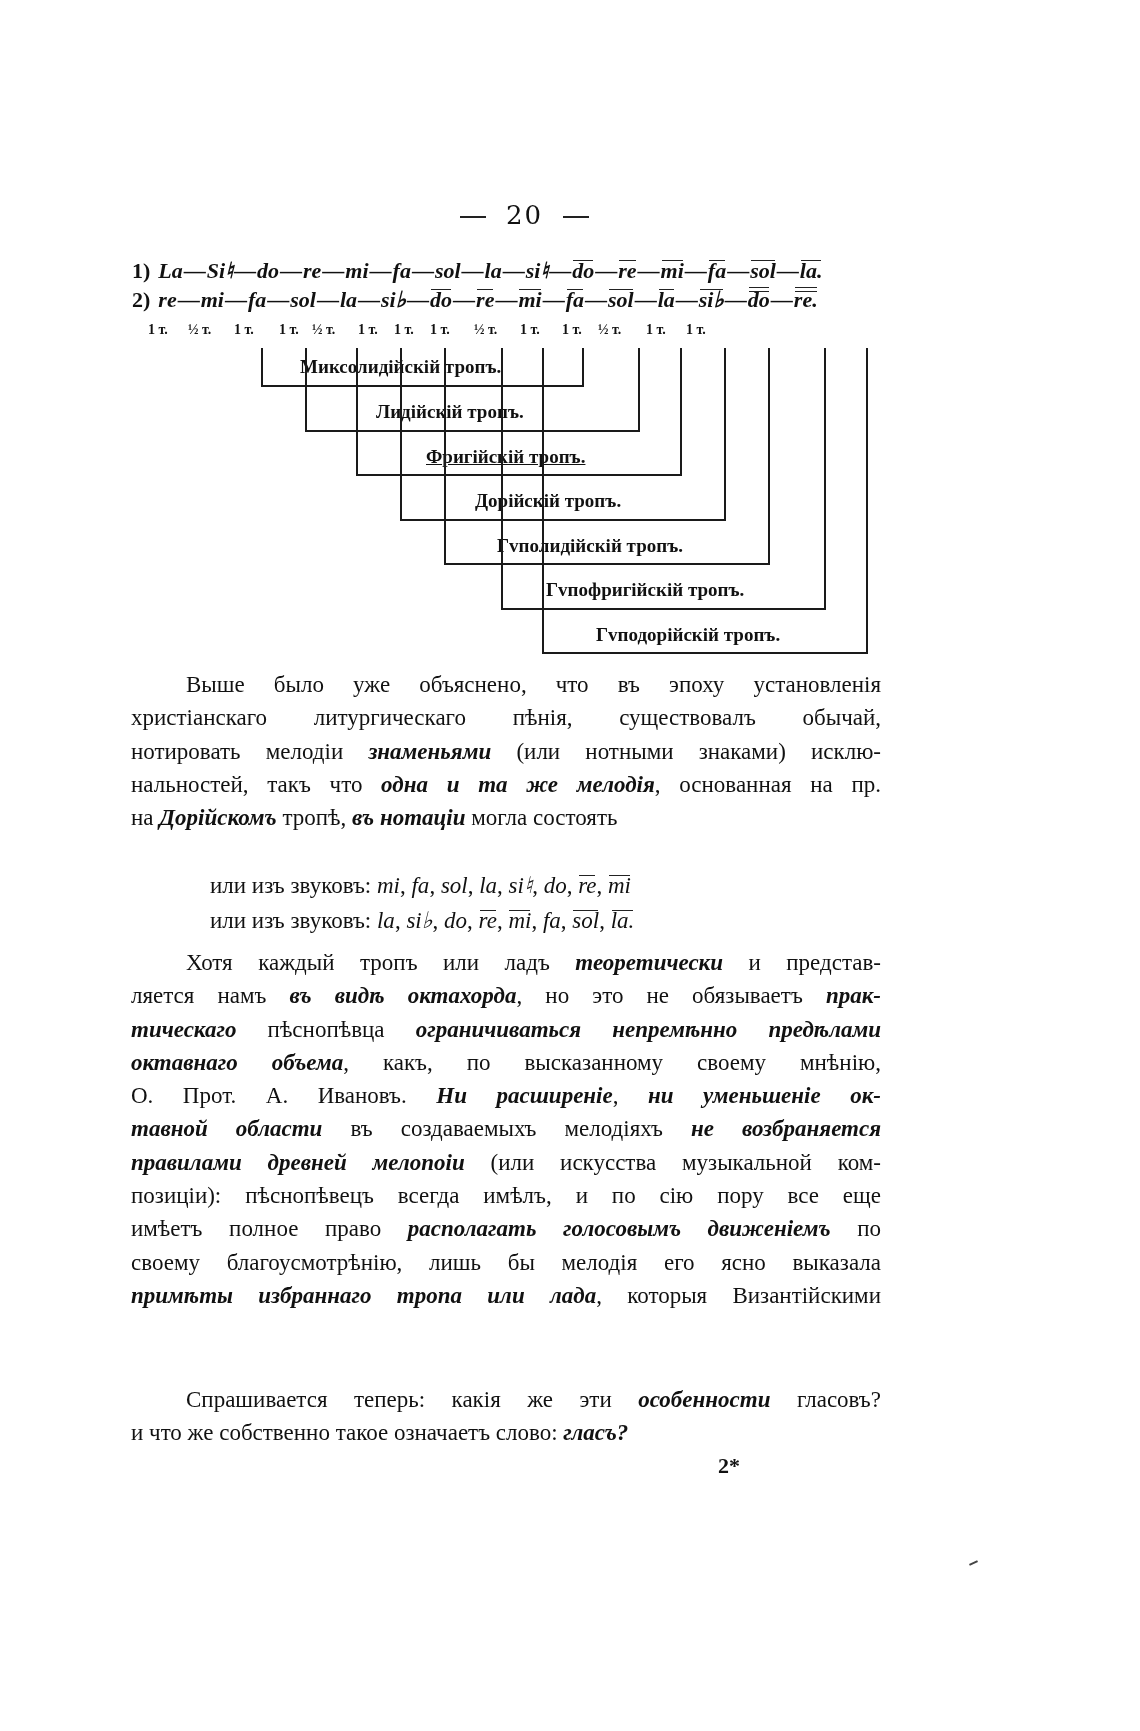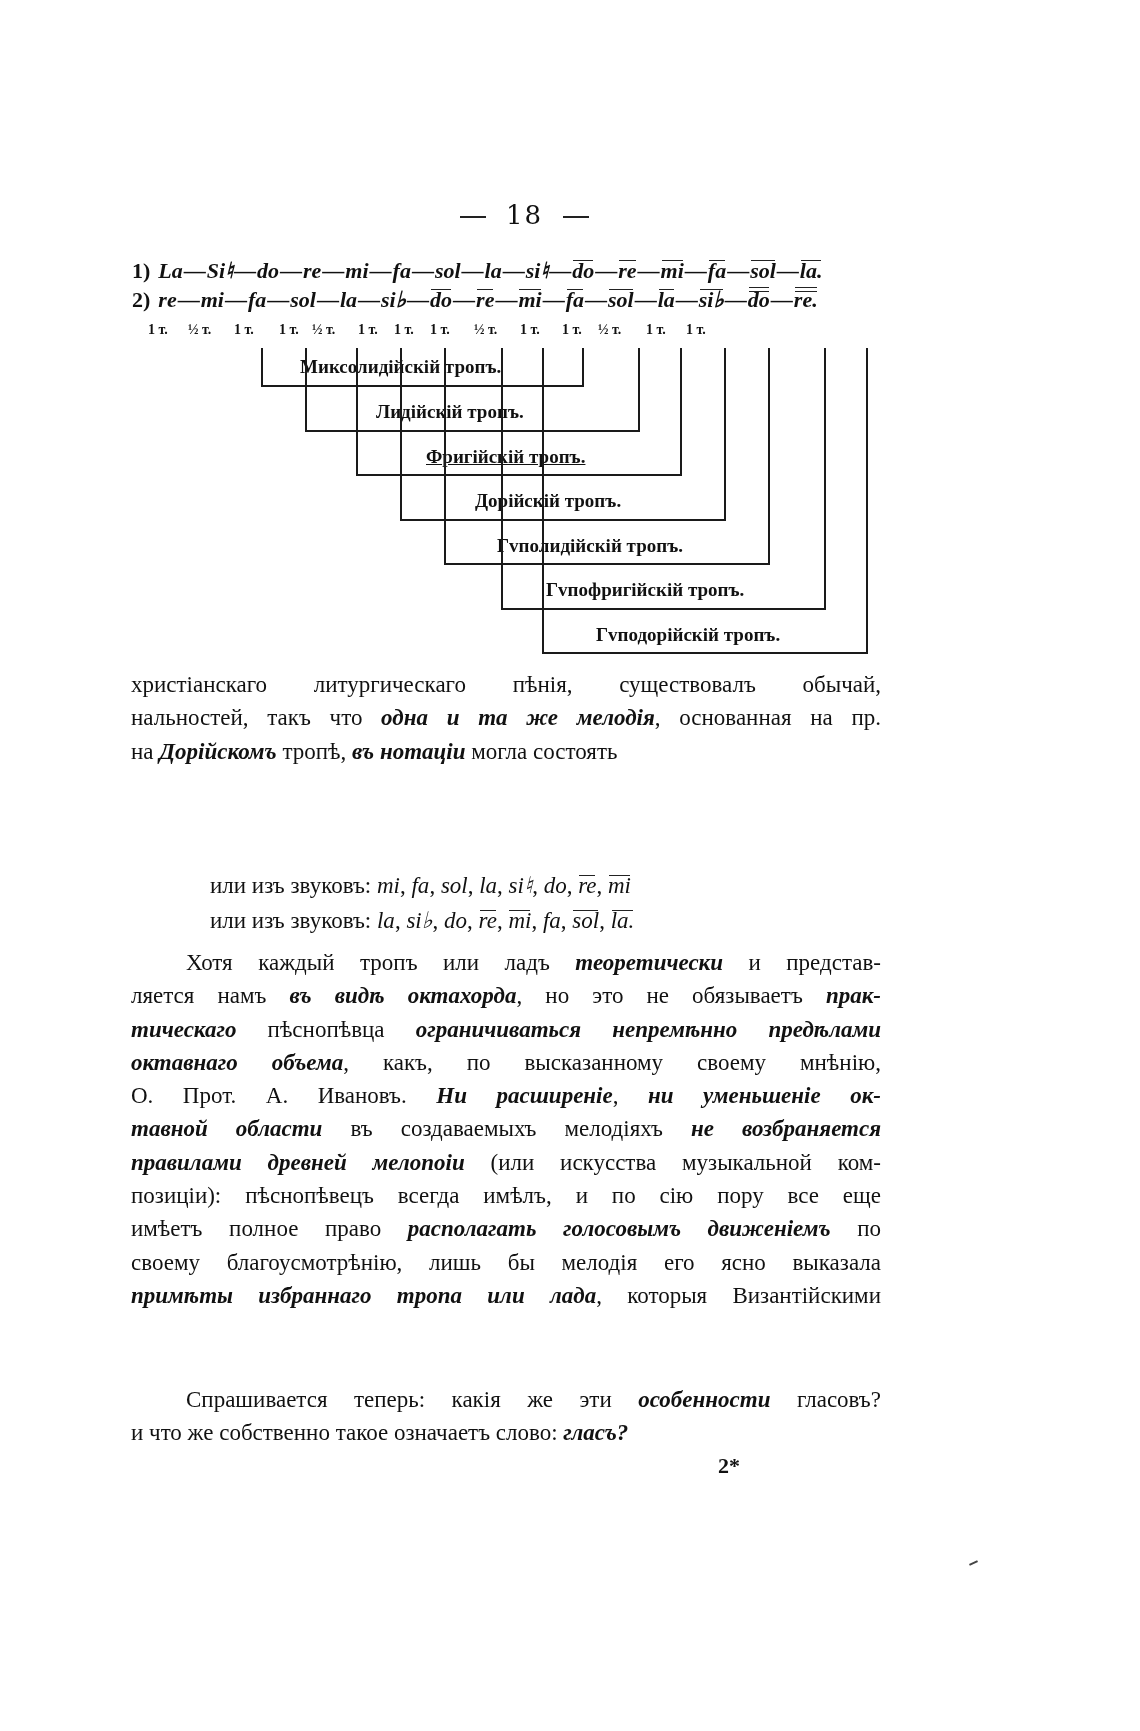--- a/index.html
+++ b/index.html
@@ -34,21 +34,21 @@
   em { font-style: italic; font-weight: bold; }
   .snd { position: absolute; left: 210px; font-family: "Liberation Serif", serif; font-size: 23px; }
   .snd em { font-weight: normal; }
   .sig { left: 718px; top: 1453px; font-family: "Liberation Serif", serif; font-weight: bold; font-size: 22px; }
   .speck { left: 969px; top: 1562px; width: 9px; height: 2px; background: #444; transform: rotate(-25deg); }
 </style>
 </head>
 <body>
 
 <div class="abs pagenum">
-  <span class="dash"></span><span>18</span><span class="dash"></span>
+  <span class="dash"></span><span>20</span><span class="dash"></span>
 </div>
 
 <div class="abs scale" style="top:258px"><span class="num">1)</span><span class="note">La</span><span class="sep">—</span><span class="note">Si♮</span><span class="sep">—</span><span class="note">do</span><span class="sep">—</span><span class="note">re</span><span class="sep">—</span><span class="note">mi</span><span class="sep">—</span><span class="note">fa</span><span class="sep">—</span><span class="note">sol</span><span class="sep">—</span><span class="note">la</span><span class="sep">—</span><span class="note">si♮</span><span class="sep">—</span><span class="note ov1">do</span><span class="sep">—</span><span class="note ov1">re</span><span class="sep">—</span><span class="note ov1">mi</span><span class="sep">—</span><span class="note ov1">fa</span><span class="sep">—</span><span class="note ov1">sol</span><span class="sep">—</span><span class="note ov1">la.</span></div>
 <div class="abs scale" style="top:287px"><span class="num">2)</span><span class="note">re</span><span class="sep">—</span><span class="note">mi</span><span class="sep">—</span><span class="note">fa</span><span class="sep">—</span><span class="note">sol</span><span class="sep">—</span><span class="note">la</span><span class="sep">—</span><span class="note">si♭</span><span class="sep">—</span><span class="note ov1">do</span><span class="sep">—</span><span class="note ov1">re</span><span class="sep">—</span><span class="note ov1">mi</span><span class="sep">—</span><span class="note ov1">fa</span><span class="sep">—</span><span class="note ov1">sol</span><span class="sep">—</span><span class="note ov1">la</span><span class="sep">—</span><span class="note ov1">si♭</span><span class="sep">—</span><span class="note ov2">do</span><span class="sep">—</span><span class="note ov2">re.</span></div>
 
 <div class="abs intervals">
     <span class="abs" style="left: 0px; top: 0px;">1 т.</span>
     <span class="abs" style="left: 40px; top: 0px;">½ т.</span>
     <span class="abs" style="left: 86px; top: 0px;">1 т.</span>
     <span class="abs" style="left: 131px; top: 0px;">1 т.</span>
@@ -81,21 +81,23 @@
   <div class="box-label abs" style="left:497px; top:535px;">Гvполидійскій тропъ.</div>
 
   <div class="box" style="left:501px; top:348px; width:325px; height:262px;"></div>
   <div class="box-label abs" style="left:546px; top:579px;">Гvпофригійскій тропъ.</div>
 
   <div class="box" style="left:542px; top:348px; width:326px; height:306px;"></div>
   <div class="box-label abs" style="left:596px; top:624px;">Гvподорійскій тропъ.</div>
 </div>
 
 <div class="para" style="top:668px;">
+    <span class="line indent">Выше было уже объяснено, что въ эпоху установленія</span>
     <span class="line">христіанскаго литургическаго пѣнія, существовалъ обычай,</span>
+    <span class="line">нотировать мелодіи <em>знаменьями</em> (или нотными знаками) исклю-</span>
     <span class="line">нальностей, такъ что <em>одна и та же мелодія</em>, основанная на пр.</span>
     <span class="line last">на <em>Дорійскомъ</em> тропѣ, <em>въ нотаціи</em> могла состоять</span>
   </div>
 
 <div class="snd" style="top:872px;"><span>или изъ звуковъ: </span><em class="scale" style="position: static; font-size: 23px;"><span class="note" style="font-weight: normal;">mi</span></em>, <em class="scale" style="position: static; font-size: 23px;"><span class="note" style="font-weight: normal;">fa</span></em>, <em class="scale" style="position: static; font-size: 23px;"><span class="note" style="font-weight: normal;">sol</span></em>, <em class="scale" style="position: static; font-size: 23px;"><span class="note" style="font-weight: normal;">la</span></em>, <em class="scale" style="position: static; font-size: 23px;"><span class="note" style="font-weight: normal;">si♮</span></em>, <em class="scale" style="position: static; font-size: 23px;"><span class="note" style="font-weight: normal;">do</span></em>, <em class="scale" style="position: static; font-size: 23px;"><span class="note ov1" style="font-weight: normal;">re</span></em>, <em class="scale" style="position: static; font-size: 23px;"><span class="note ov1" style="font-weight: normal;">mi</span></em></div>
 <div class="snd" style="top:907px;"><span>или изъ звуковъ: </span><em class="scale" style="position: static; font-size: 23px;"><span class="note" style="font-weight: normal;">la</span></em>, <em class="scale" style="position: static; font-size: 23px;"><span class="note" style="font-weight: normal;">si♭</span></em>, <em class="scale" style="position: static; font-size: 23px;"><span class="note" style="font-weight: normal;">do</span></em>, <em class="scale" style="position: static; font-size: 23px;"><span class="note ov1" style="font-weight: normal;">re</span></em>, <em class="scale" style="position: static; font-size: 23px;"><span class="note ov1" style="font-weight: normal;">mi</span></em>, <em class="scale" style="position: static; font-size: 23px;"><span class="note" style="font-weight: normal;">fa</span></em>, <em class="scale" style="position: static; font-size: 23px;"><span class="note ov1" style="font-weight: normal;">sol</span></em>, <em class="scale" style="position: static; font-size: 23px;"><span class="note ov1" style="font-weight: normal;">la.</span></em></div>
 
 <div class="para" style="top:946px;">
     <span class="line indent">Хотя каждый тропъ или ладъ <em>теоретически</em> и представ-</span>
     <span class="line">ляется намъ <em>въ видѣ октахорда</em>, но это не обязываетъ <em>прак-</em></span>

